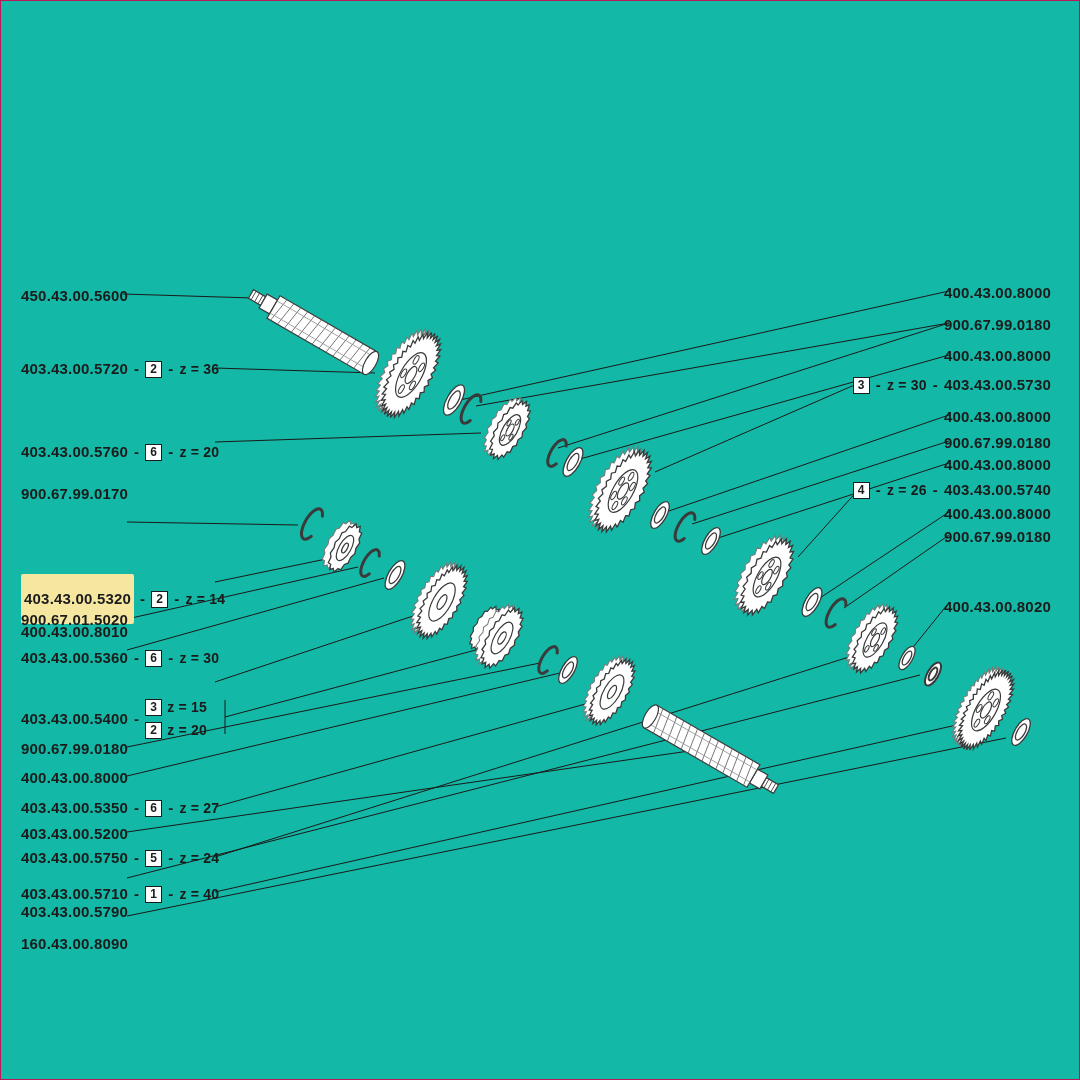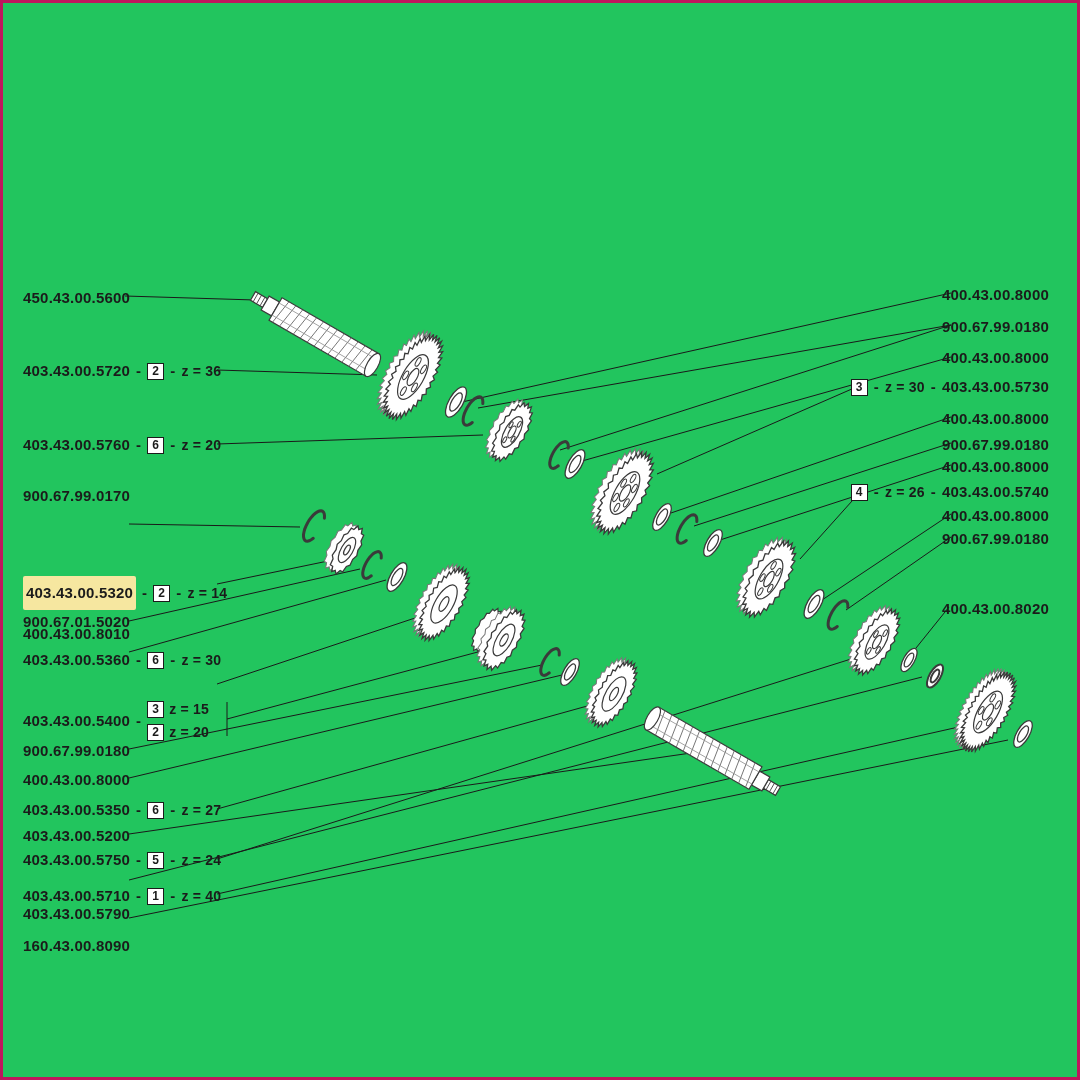--- a/index.html
+++ b/index.html
@@ -1,26 +1,26 @@
 <!DOCTYPE html>
 <html style="--hl: #f6e7a0;"><head>
 <meta charset="utf-8">
 <title>Gearbox exploded parts diagram</title>
 <style>
   *{margin:0;padding:0;box-sizing:border-box}
   html,body{width:1080px;height:1080px}
   body{background:#ffffff;font-family:"Liberation Sans",sans-serif;position:relative;overflow:hidden}
-  #stage{position:absolute;inset:0;background:#22c55e;border:3px solid #be185d}
+  #stage{position:absolute;inset:0;background:#14b8a6;border:1px solid #be185d}
   #diagram-svg{position:absolute;left:0;top:0}
   .lbl{position:absolute;display:flex;align-items:center;gap:5px;font-weight:bold;
        font-size:15px;color:#1b1b1b;white-space:nowrap;line-height:18px;letter-spacing:.2px}
   .lbl.left{left:20px}
   .lbl.right{right:28px;justify-content:flex-end}
   .pn{display:inline-block}
-  .pn.hl{background:var(--hl,#f6e7a0);padding:8px 3px;border-radius:2px}
+  .pn.hl{background:var(--hl,#f6e7a0);padding:16px 3px;border-radius:2px}
   .box{display:inline-flex;align-items:center;justify-content:center;width:17px;height:17px;
        border:1.6px solid #1b1b1b;font-size:12px;font-weight:bold;background:#fff;flex:0 0 auto}
   .z{font-size:14px}
   .dash{margin:0 1px}
   .zstack{display:flex;flex-direction:column;gap:5px}
   .zrow{display:flex;align-items:center;gap:5px}
 </style>
 </head>
 <body>
 
@@ -263,21 +263,21 @@
   </div>
 
   <div class="lbl left" style="top:359px">
     <span class="pn">403.43.00.5720</span>
     <span class="dash">-</span>
     <span class="box">2</span>
     <span class="dash">-</span>
     <span class="z">z = 36</span>
   </div>
 
-  <div class="lbl left" style="top:433px">
+  <div class="lbl left" style="top:442px">
     <span class="pn">403.43.00.5760</span>
     <span class="dash">-</span>
     <span class="box">6</span>
     <span class="dash">-</span>
     <span class="z">z = 20</span>
   </div>
 
   <div class="lbl left" style="top:484px">
     <span class="pn">900.67.99.0170</span>
   </div>

